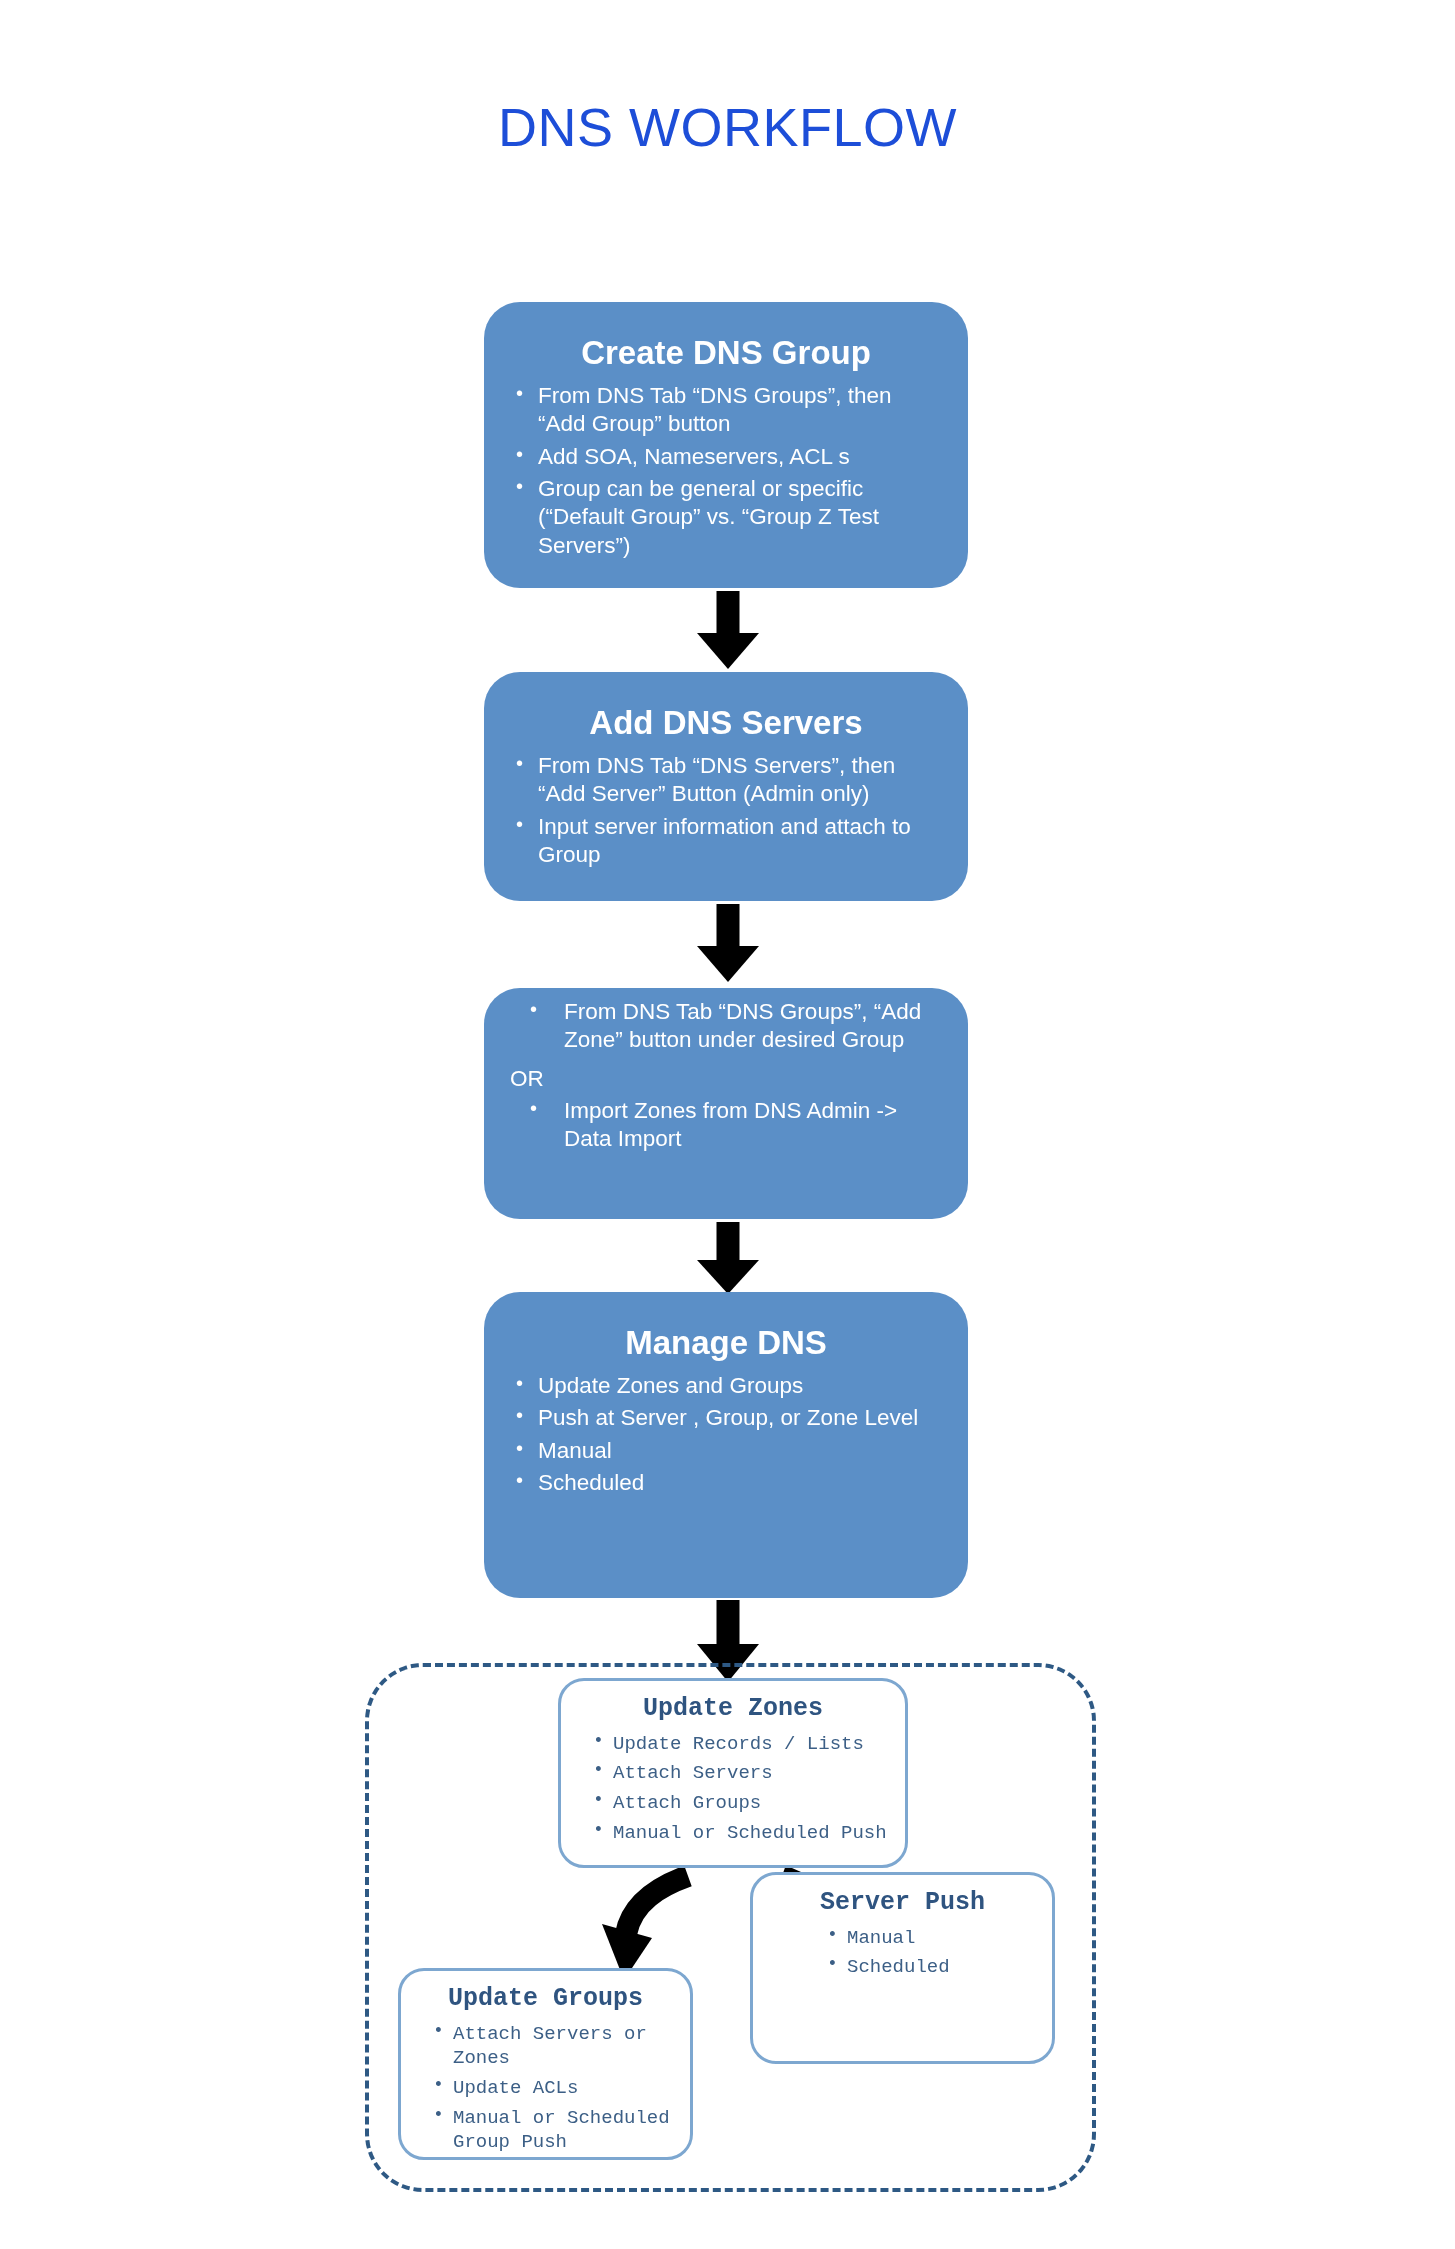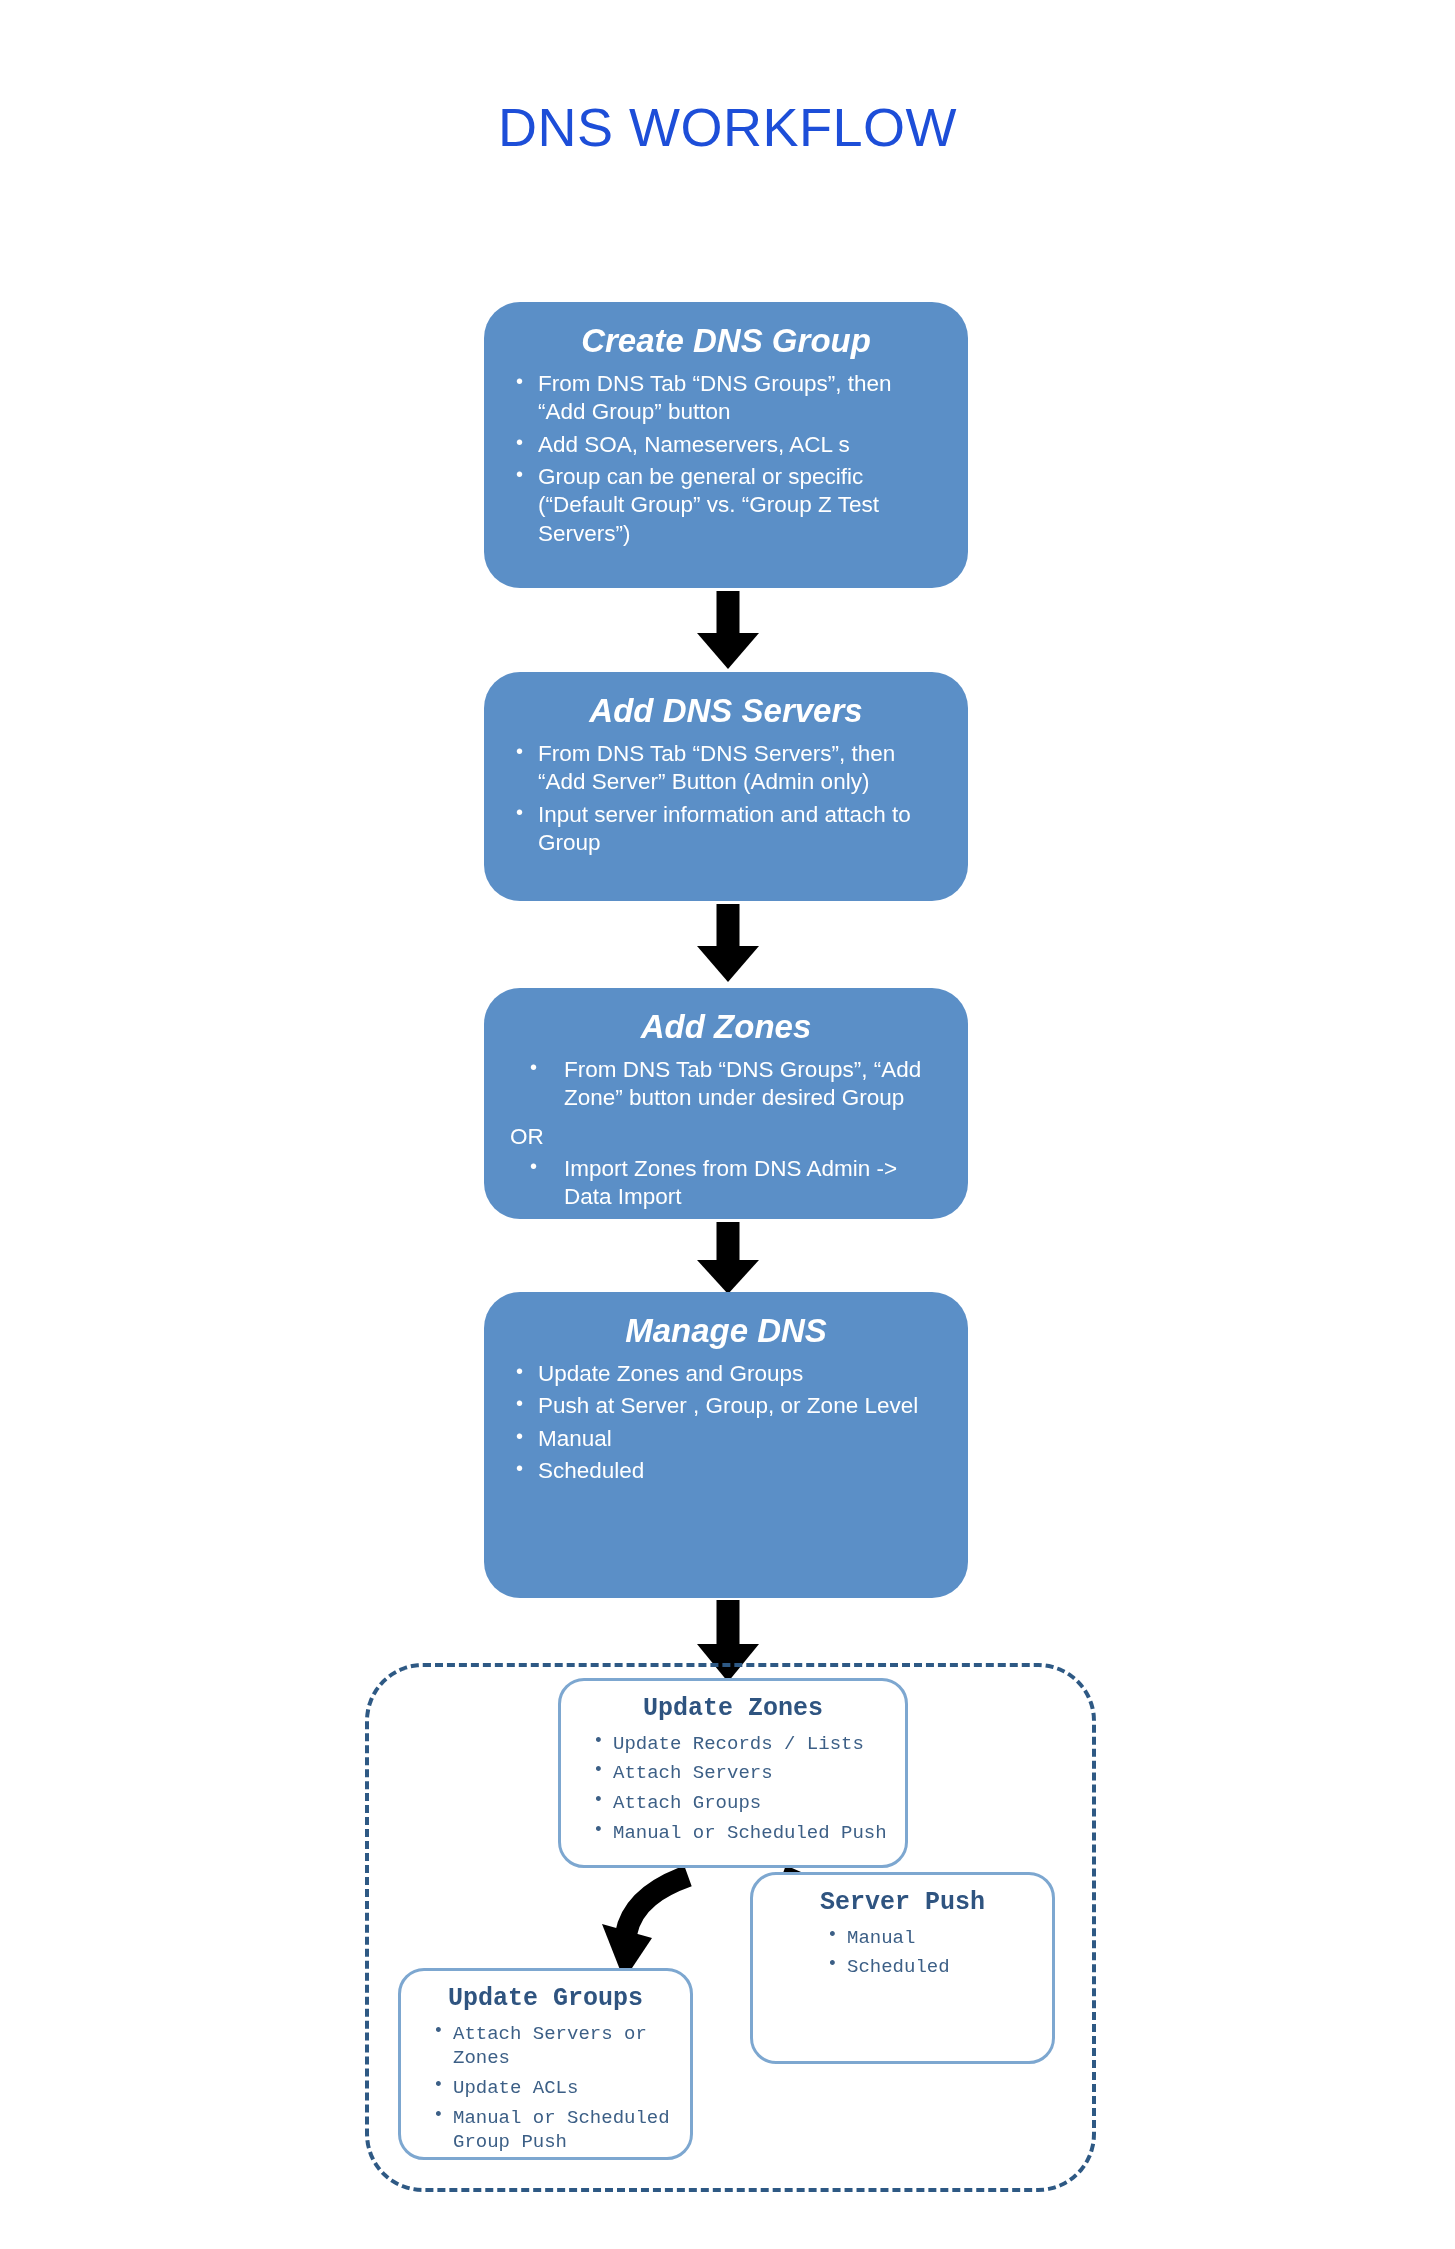--- a/index.html
+++ b/index.html
@@ -17,22 +17,21 @@
     font-weight:400;
   }
 
   
   .pbox{
     position:absolute;background:#5B8FC7;border-radius:36px;
     color:#ffffff;box-sizing:border-box;
   }
   .pbox .ptitle{
     text-align:center;font-weight:bold;font-size:33px;line-height:1.15;
-    padding-top:20px;
-    font-style:italic;
+    padding-top:32px;
   }
   .pbox ul{
     list-style:none;margin:0;padding:0;
   }
   .pbox li{
     position:relative;font-size:22.5px;line-height:1.26;
     padding-left:30px;margin-top:4px;
   }
   .pbox li:before{
     content:"\2022";position:absolute;left:8px;top:-1px;font-size:20px;
@@ -118,21 +117,20 @@
       </ul>
     </div>
   </div>
 
   <div class="arrow" style="left:697px;top:904px;width:62px;height:78px;">
     <div class="shaft" style="height:44px;"></div>
     <div class="head" style="border-top-width:36px;"></div>
   </div>
 
   <div class="pbox" style="left:484px;top:988px;width:484px;height:231px;">
-    <div class="ptitle">Add  Zones</div>
     <div class="bulletwrap">
       <ul class="indent">
         <li>From DNS Tab “DNS Groups”, “Add Zone” button under desired Group</li>
       </ul>
       <div class="ortext">OR</div>
       <ul class="indent">
         <li>Import Zones from DNS Admin -&gt; Data Import</li>
       </ul>
     </div>
   </div>

